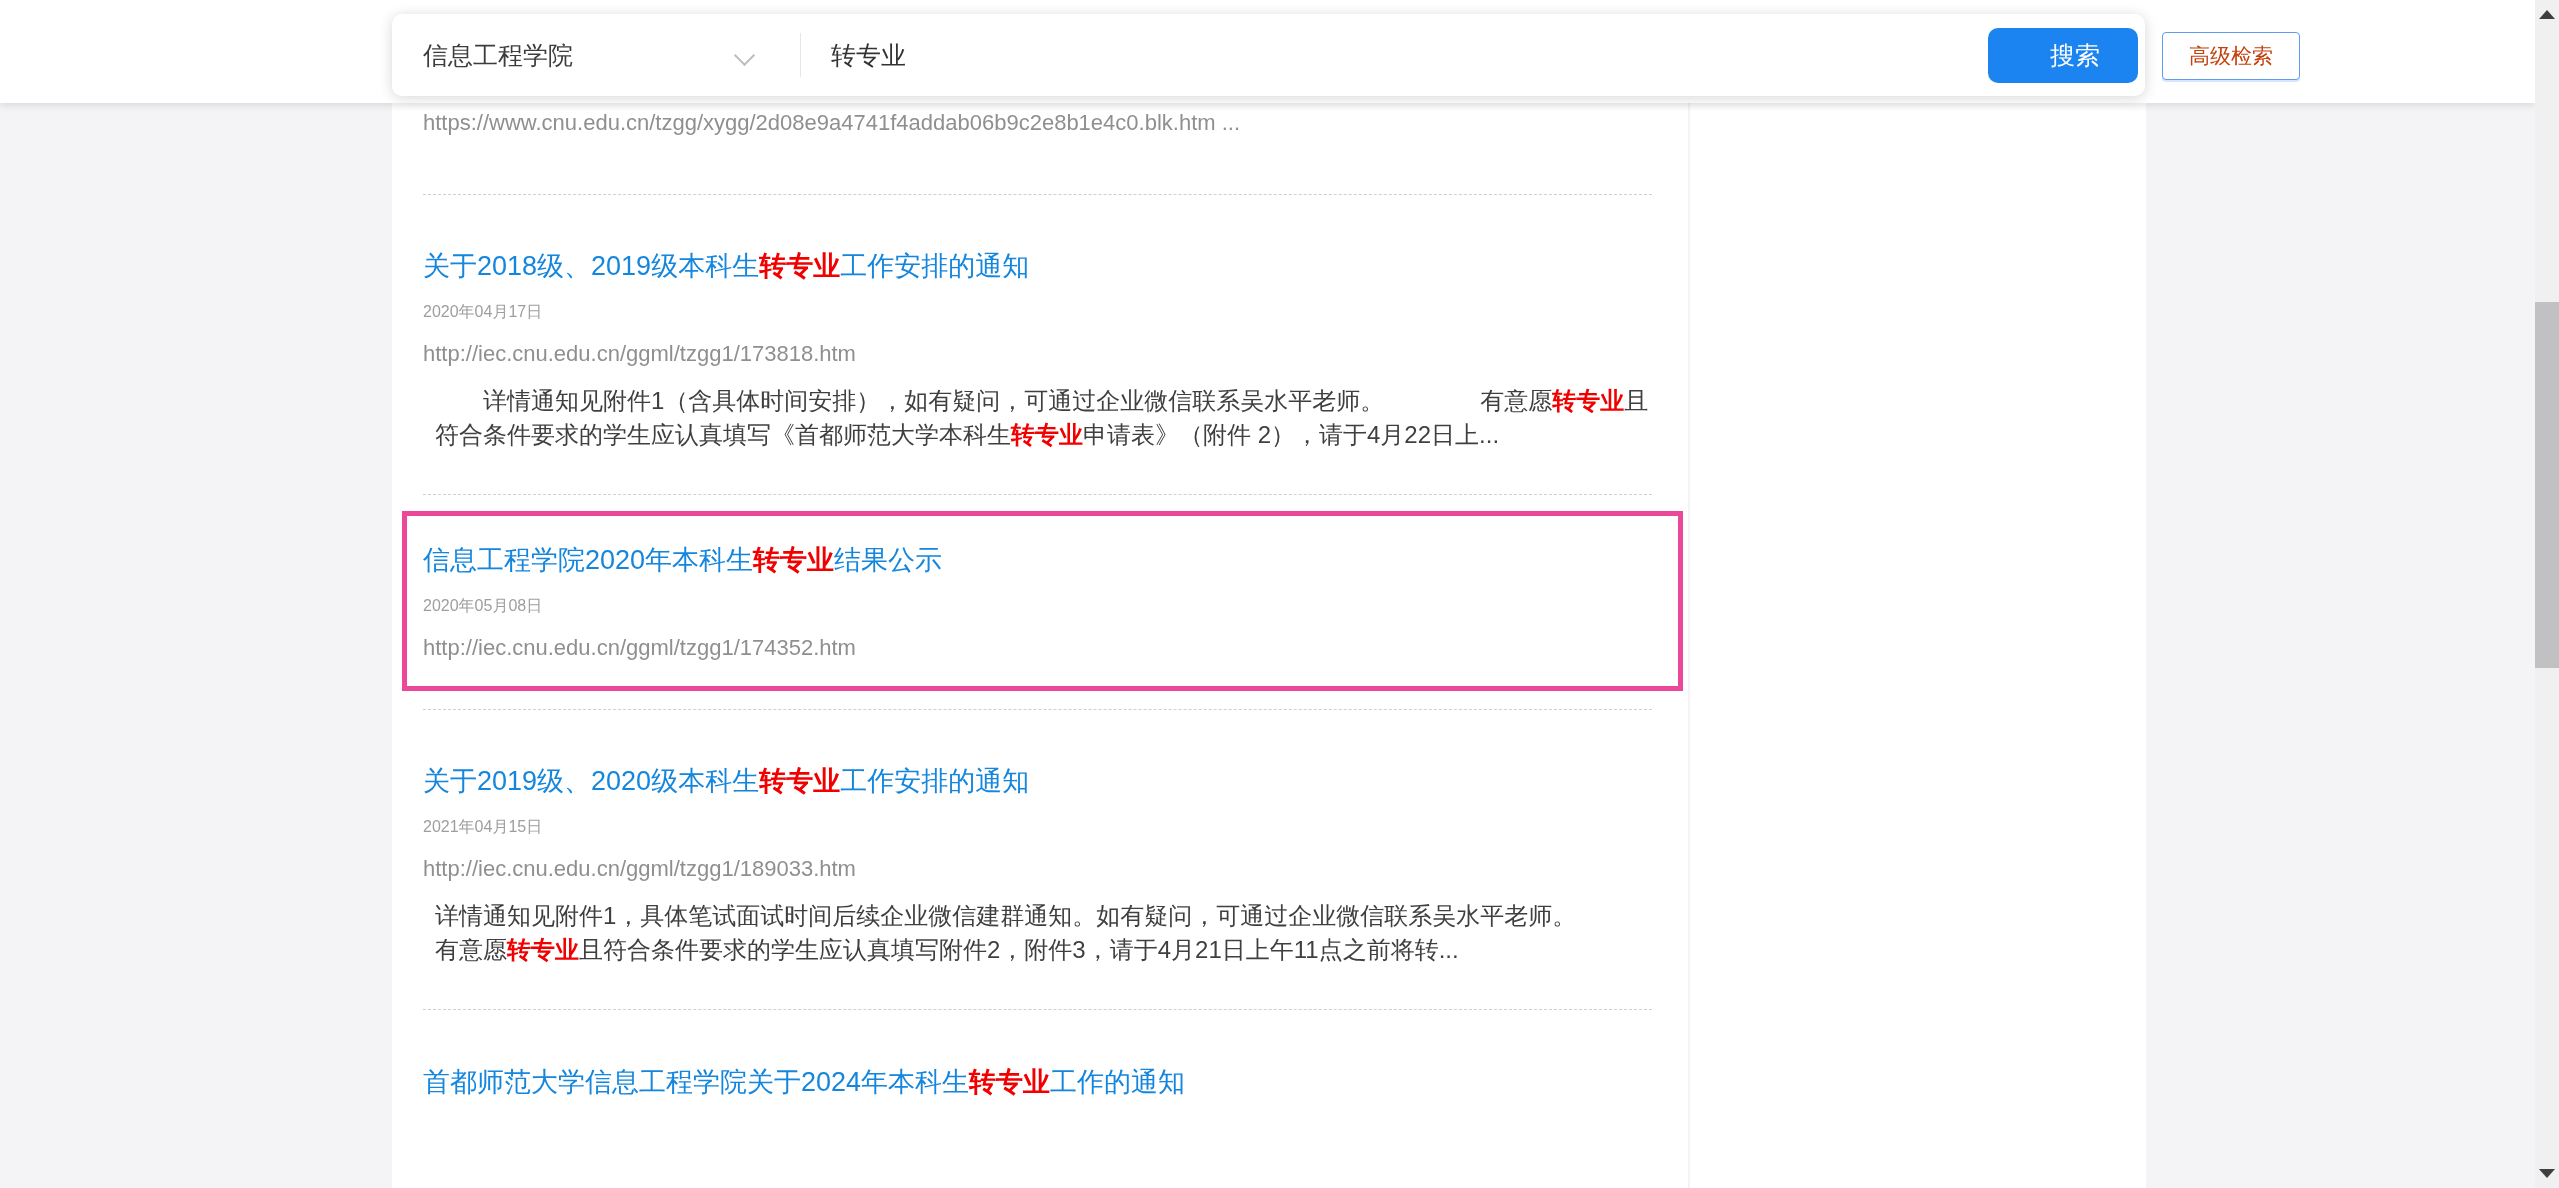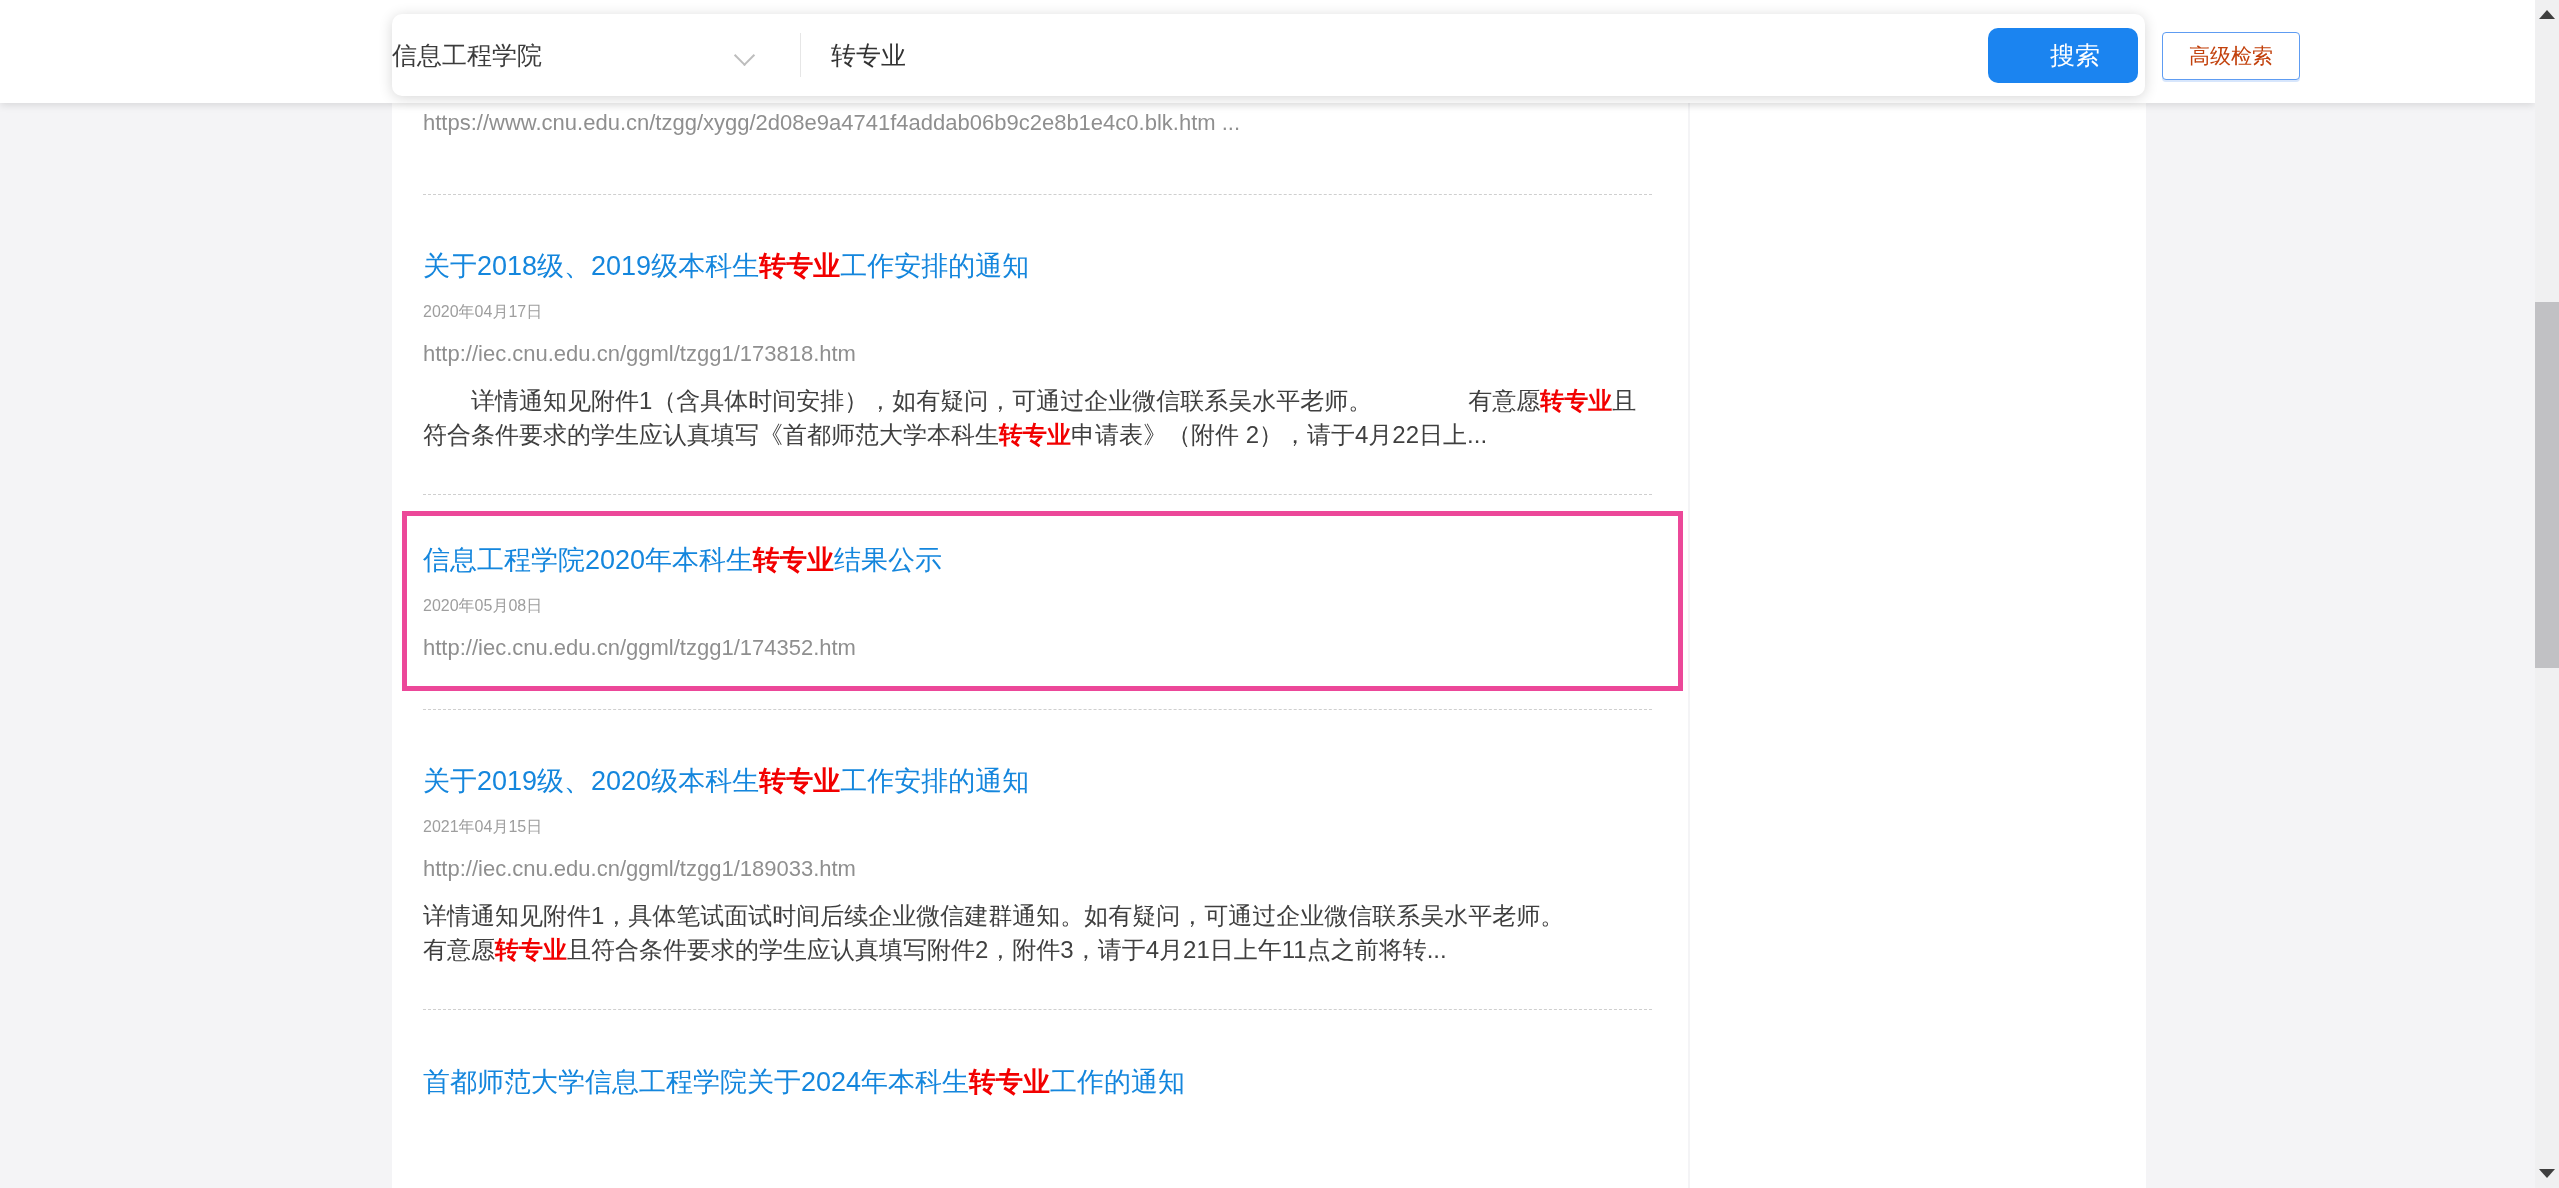--- a/index.html
+++ b/index.html
@@ -10,21 +10,21 @@
   
   .content-bg { position:absolute; top:103px; left:0; right:24px; bottom:0; background:#f4f4f6; }
   .side-col  { position:absolute; top:103px; left:1690px; width:456px; bottom:0; background:#fff; }
 
   
   .header { position:absolute; top:0; left:0; right:24px; height:103px; background:#fff;
             box-shadow:0 2px 8px rgba(0,0,0,0.12); z-index:5; }
   .search-box { position:absolute; left:392px; top:14px; width:1753px; height:82px; background:#fff;
             border-radius:10px; box-shadow:0 2px 14px rgba(0,0,0,0.16); display:flex; align-items:center; }
   .dropdown { position:relative; width:408px; height:100%; display:flex; align-items:center;
-            cursor:pointer; }
+            padding-left:31px; cursor:pointer; }
   .dropdown-value { font-size:25px; color:#3c3c3c; }
   .chevron { position:absolute; right:48px; top:34px; width:15px; height:15px;
             border-right:2px solid #bdbdbd; border-bottom:2px solid #bdbdbd;
             transform:rotate(45deg); }
   .vdivider { width:1px; height:44px; background:#e6e6e6; }
   .kw-input { flex:1; height:100%; border:0; outline:0; font-size:25px; color:#333;
             padding-left:30px; background:transparent; font-family:inherit; }
   .search-btn { width:150px; height:55px; margin-right:7px; border:0; border-radius:10px;
             background:#1b84f0; color:#fff; font-size:25px; cursor:pointer; font-family:inherit;padding-left:24px; }
   .adv-btn { position:absolute; left:2162px; top:32px; width:138px; height:48px; background:#fff;
@@ -36,21 +36,21 @@
             padding:0 36px 0 31px; overflow:hidden; }
   .result-block { border-bottom:1px dashed #cfcfcf; }
   .rb-partial { padding:6px 0 57px; }
   .rb-normal  { padding:53px 0 42px; }
   .rb-hl-wrap { padding:16px 0 18px; }
   .rb-last    { padding:54px 0 40px; border-bottom:0; }
   .r-title { display:inline-block; font-size:27px; line-height:36px; color:#1486dd;
             text-decoration:none; cursor:pointer; }
   .r-date { margin-top:14px; font-size:16px; line-height:28px; color:#9e9e9e; }
   .r-url  { margin-top:14px; font-size:22px; line-height:28px; color:#8f8f8f; }
-  .r-snippet { margin-top:16px; font-size:24px; line-height:34px; color:#3f3f3f; }
+  .r-snippet { margin-top:16px; font-size:24px; line-height:34px; color:#3f3f3f;margin-left:12px; }
   .kw { color:#f20000; font-weight:bold; font-style:normal; }
   .hl-box { border:5px solid #ec4899; margin-left:-21px; margin-right:-31px;
             padding:26px 30px 24px 16px; }
 
   
   .scrollbar { position:absolute; top:0; right:0; width:24px; height:1188px; background:#f0f0f1; z-index:6; }
   .sb-up { position:absolute; top:10px; left:4px; width:0; height:0;
             border-left:8px solid transparent; border-right:8px solid transparent;
             border-bottom:9px solid #3f3f3f; cursor:pointer; }
   .sb-down { position:absolute; bottom:10px; left:4px; width:0; height:0;

